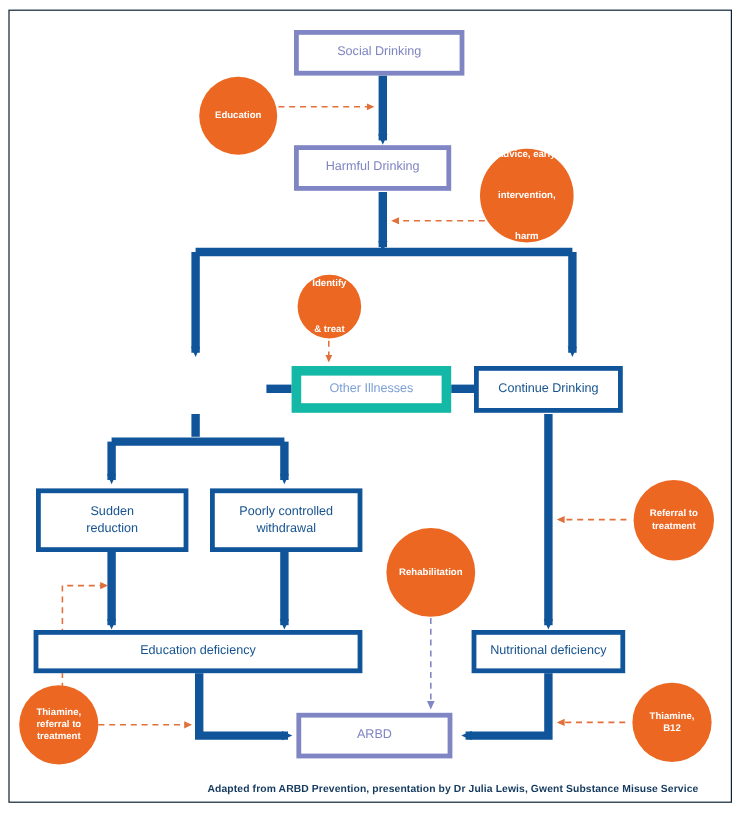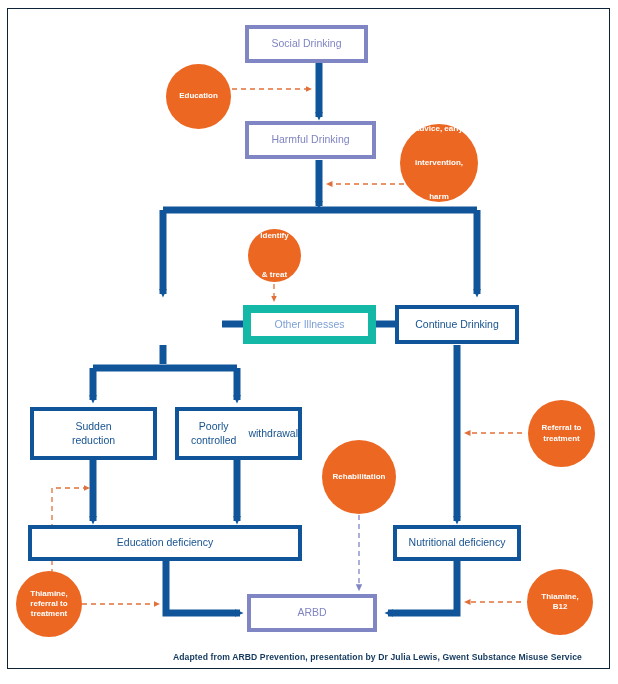--- a/index.html
+++ b/index.html
@@ -159,21 +159,21 @@
       <path d="M82,604 L158,604" marker-end="url(#arrowOrange)"></path>
 
       <path d="M52,583 L52,488 L88,488" marker-end="url(#arrowOrange)"></path>
     </g>
 
     <g stroke="#8085c4" stroke-width="1.3" fill="none" stroke-dasharray="5,4" stroke-linecap="butt">
       <path d="M359,497 L359,589" marker-end="url(#arrowPurple)"></path>
     </g>
   </svg>
 
-  <div class="node node-purple" style="left:245px; top:25px; width:123px; height:38px;">
+  <div class="node node-purple" style="left:245px; top:25px; width:142px; height:38px;">
     <span>Social Drinking</span>
   </div>
 
   <div class="node node-purple" style="left:245px; top:121px; width:131px; height:38px;">
     <span>Harmful Drinking</span>
   </div>
 
 
   <div class="node node-lightblue" style="left:243px; top:305px; width:133px; height:39px;">
     <span>Other Illnesses</span>
@@ -181,21 +181,21 @@
 
   <div class="node node-blue" style="left:395px; top:305px; width:124px; height:39px;">
     <span>Continue Drinking</span>
   </div>
 
   <div class="node node-blue" style="left:30px; top:407px; width:127px; height:53px; flex-direction:column;">
     <span>Sudden</span>
     <span>reduction</span>
   </div>
 
-  <div class="node node-blue" style="left:175px; top:407px; width:127px; height:53px; ">
+  <div class="node node-blue" style="left:175px; top:407px; width:127px; height:53px; flex-direction:column;">
     <span>Poorly controlled</span>
     <span>withdrawal</span>
   </div>
 
   <div class="node node-blue" style="left:28px; top:525px; width:274px; height:36px;">
     <span>Education deficiency</span>
   </div>
 
   <div class="node node-blue" style="left:393px; top:525px; width:128px; height:36px;">
     <span>Nutritional deficiency</span>

